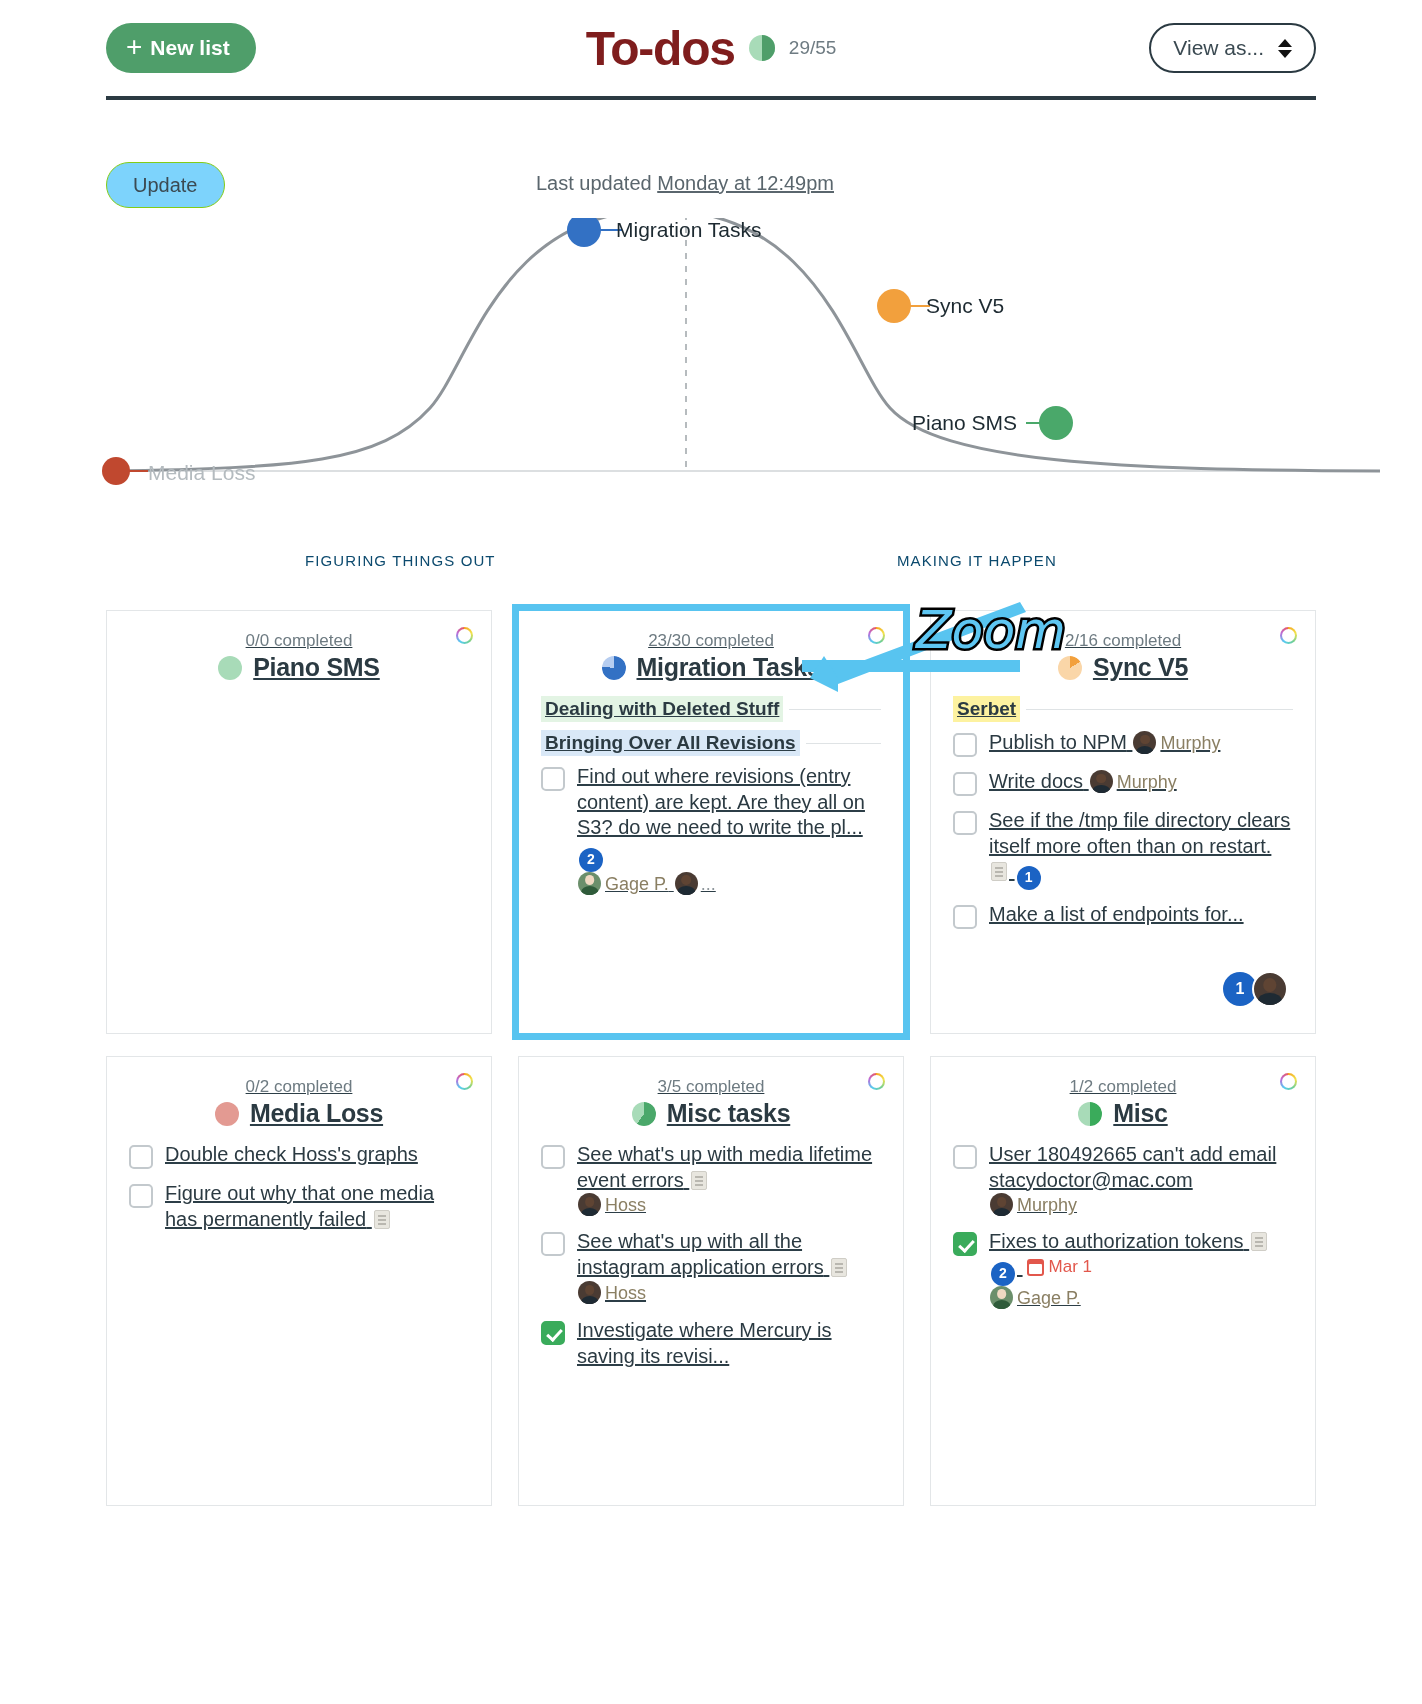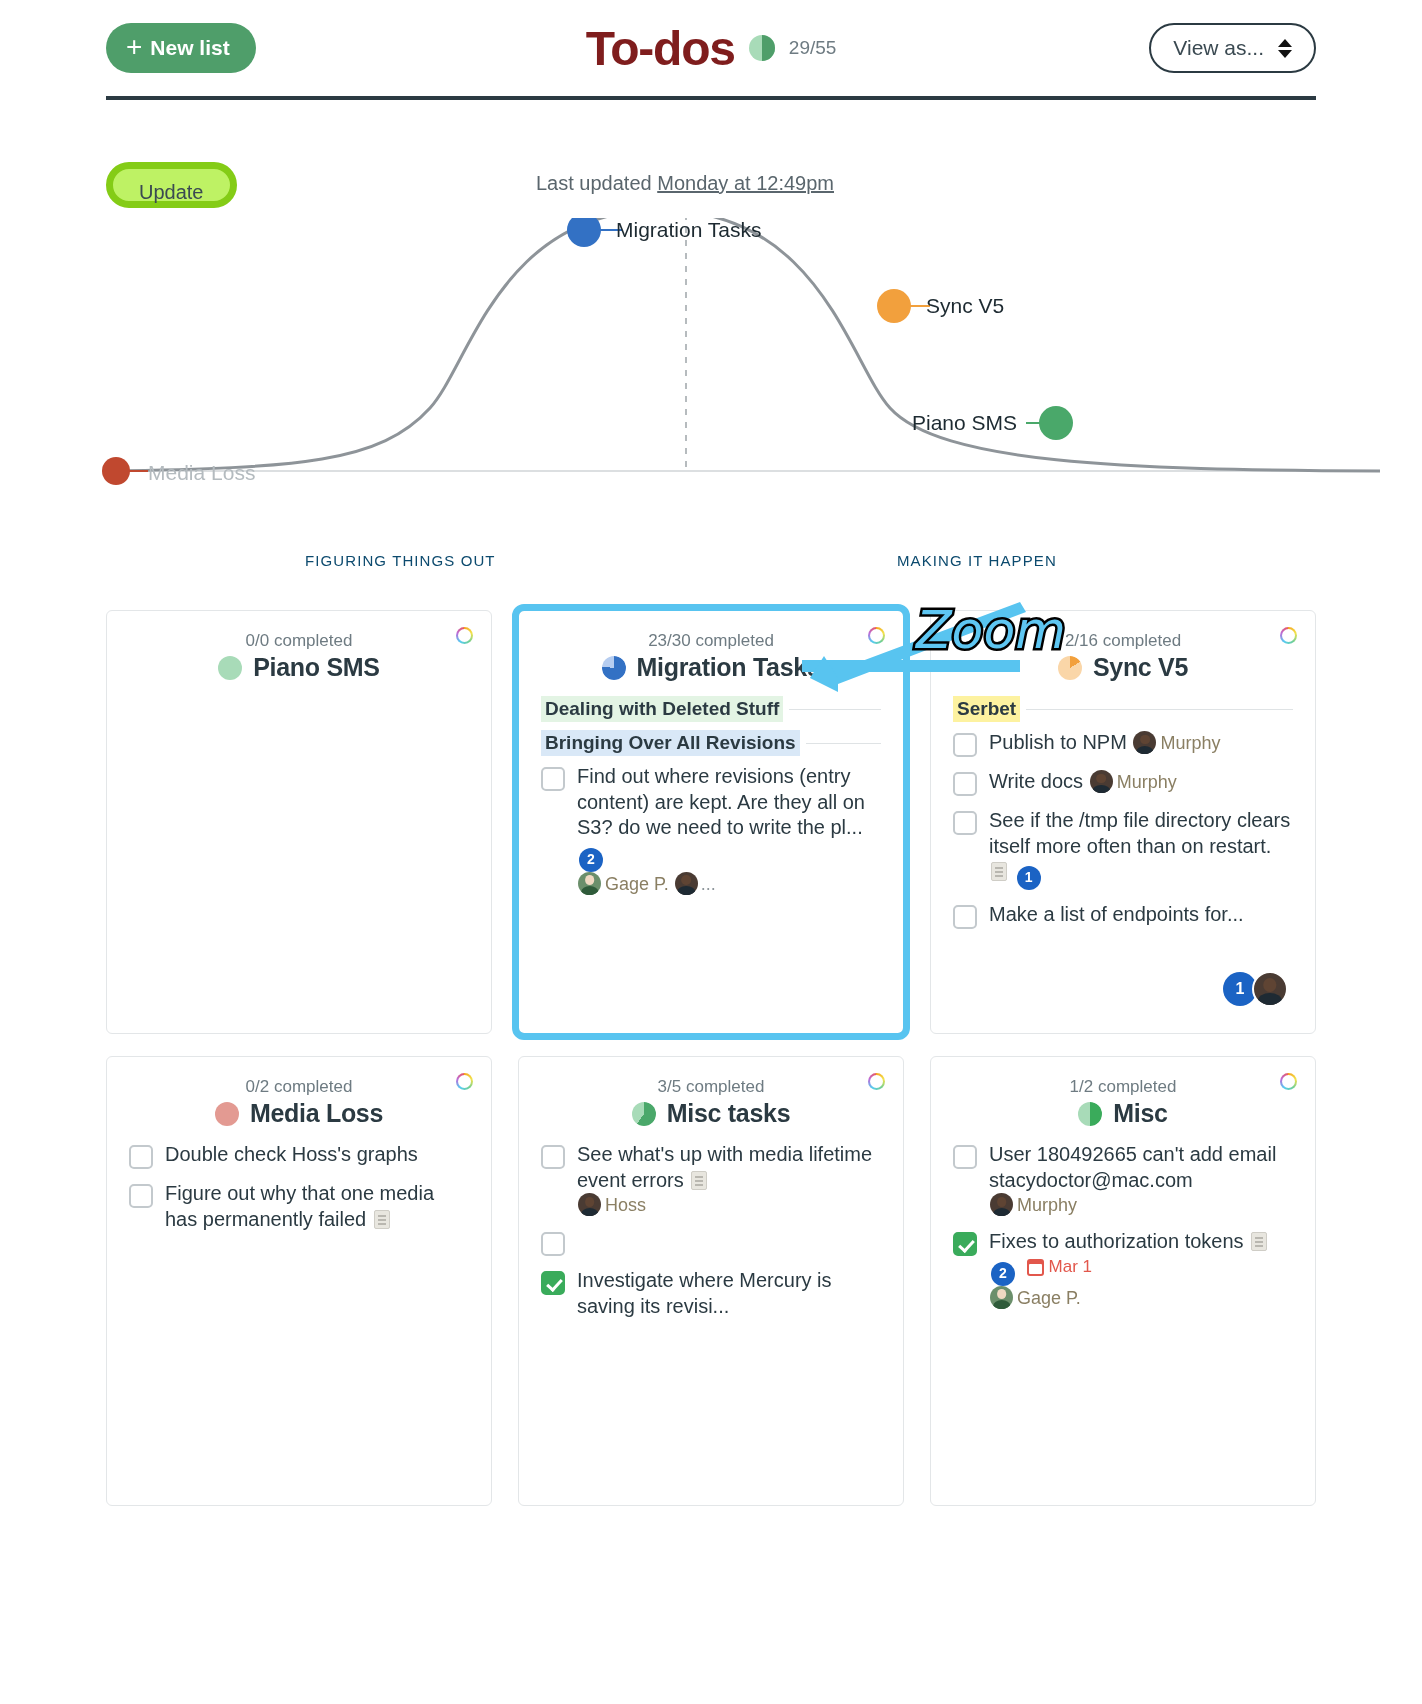--- a/index.html
+++ b/index.html
@@ -101,25 +101,25 @@
 
   
   .hill-section { position: relative; margin-top: 62px; }
   .update-row {
     position: relative;
     margin: 0 106px;
     height: 46px;
   }
   .update-btn {
     position: absolute; left: 0; top: 0;
-    border: 7px solid #84cc16;
-    background:#bef264;
+    border: 1px solid #84cc16;
+    background:#7dd3fc;
     border-radius: 24px;
     height: 46px;
-    padding: 12px 26px;
+    padding: 4px 26px;
     font-size: 20px;
     color:#3b4a52;
     cursor: pointer;
     font-family: "Liberation Sans", sans-serif;
   }
   .last-updated {
     position: absolute;
     left: 430px;
     top: 10px;
     font-size: 20px;
@@ -179,24 +179,25 @@
     margin: 18px 106px 0 106px;
     display: grid;
     grid-template-columns: repeat(3, 1fr);
     column-gap: 26px;
     row-gap: 22px;
     position: relative;
   }
   .card {
     background:#fff;
     border:1px solid #e3e6e8;
-    border-radius: 6px;
+    border-radius: 0;
     padding: 20px 22px 36px 22px;
     min-height: 424px;
     position: relative;
+    text-decoration: underline;
   }
   .card.tall2 { min-height: 450px; }
   .card.highlight {
     outline: 7px solid #58c4f0;
     outline-offset: -1px;
     border-color:#d5d9dc;
     z-index: 5;
   }
   .card-meta {
     font-size: 17px;
@@ -561,20 +562,25 @@
         <span>See what's up with media lifetime event errors</span>
         <span class="doc-icon"></span>
         <div class="assign-row">
           <span class="avatar dark"></span><span class="person">Hoss</span>
         </div>
       </div>
     </div>
 
     <div class="todo">
       <div class="cb"></div>
+      <div class="todo-body">
+        <span>See what's up with all the instagram application errors</span>
+        <span class="doc-icon"></span>
+        <span class="avatar dark"></span><span class="person">Hoss</span>
+      </div>
     </div>
 
     <div class="todo">
       <div class="cb done"></div>
       <div class="todo-body">
         <span>Investigate where Mercury is saving its revisi...</span>
       </div>
     </div>
   </div>
 

